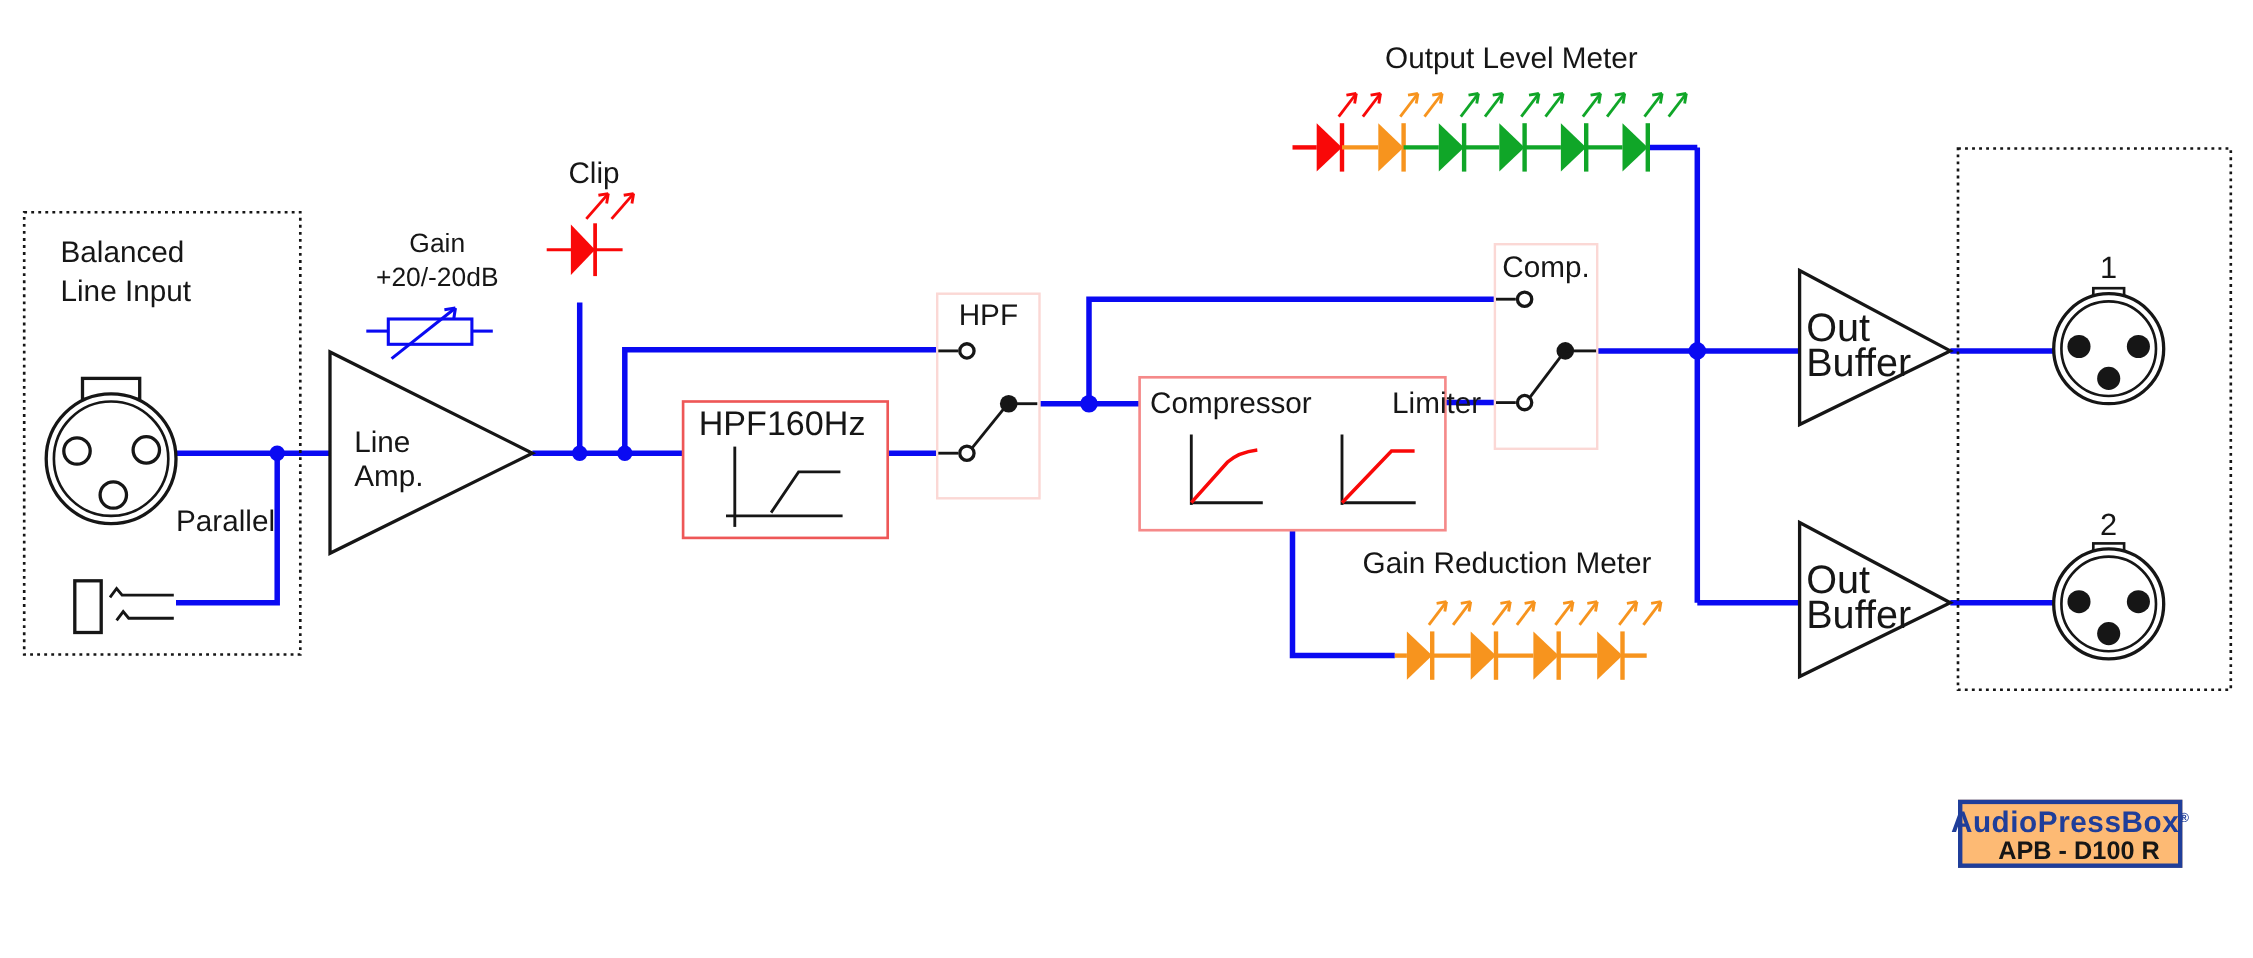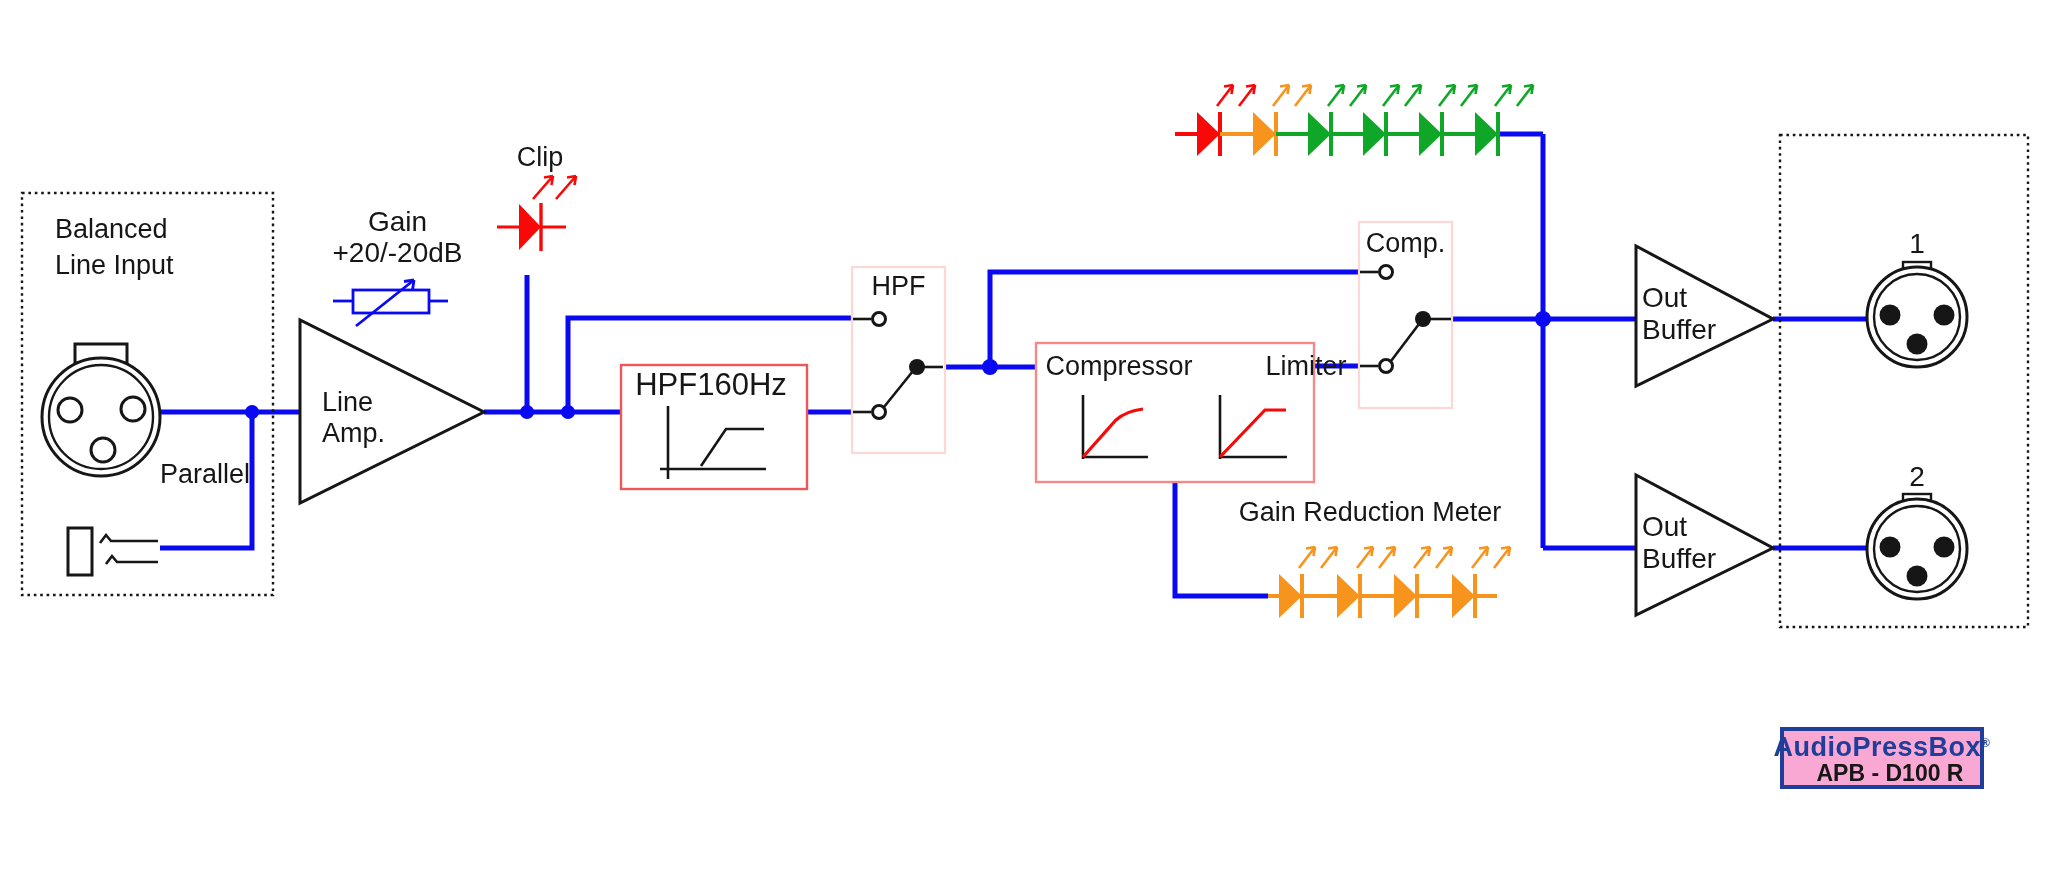--- a/index.html
+++ b/index.html
@@ -20,23 +20,23 @@
   .dynblock{fill:#fff;stroke:var(--dyn-border);stroke-width:2.4;}
   .swbox{fill:#fff;stroke:var(--switch-border);stroke-width:2.2;}
   .contact{fill:#fff;stroke:#161616;stroke-width:3;}
   .pole{fill:#161616;stroke:none;}
   .pin{fill:#161616;stroke:none;}
   .curve-red{stroke:var(--red);stroke-width:3.2;fill:none;}
   
   .lbl{position:absolute;font-size:27px;line-height:33px;white-space:pre;color:#161616;}
   .ctr{text-align:center;}
   .big{font-size:31px;}
-  .buffer-lbl{font-size:28px;line-height:32px;}
+  .buffer-lbl{font-size:36px;line-height:32px;}
   #logo-box{position:absolute;left:1780px;top:727px;width:204px;height:62px;
-    border:4px solid var(--logo-blue);box-sizing:border-box;background:#f9a8d4;
+    border:4px solid var(--logo-blue);box-sizing:border-box;background:#fdba74;
     display:flex;flex-direction:column;align-items:center;justify-content:center;}
   #logo-brand{font-size:27px;font-weight:bold;color:var(--logo-blue);letter-spacing:0.5px;line-height:27px;}
   #logo-reg{font-size:12px;vertical-align:9px;}
   #logo-model{font-size:23px;font-weight:bold;color:#161616;line-height:25px;margin-left:16px;}
 </style>
 </head>
 <body>
 
 <div id="stage">
 
@@ -272,35 +272,36 @@
       <circle class="pin" cx="1890" cy="547" r="10.5"></circle>
       <circle class="pin" cx="1944" cy="547" r="10.5"></circle>
       <circle class="pin" cx="1917" cy="576" r="10.5"></circle>
     </g>
   </svg>
 
   <div class="lbl" style="left:55px;top:211px;line-height:36px;"><span>Balanced</span><br><span>Line Input</span></div>
 
   <div class="lbl" style="left:160px;top:458px;">Parallel</div>
 
-  <div class="lbl ctr" style="left:310px;top:206px;width:175px;line-height:31px;font-size:28px;"><span>Gain</span><br><span>+20/-20dB</span></div>
+  <div class="lbl ctr" style="left:310px;top:206px;width:175px;line-height:31px;font-size:24px;"><span>Gain</span><br><span>+20/-20dB</span></div>
 
   <div class="lbl" style="left:322px;top:387px;line-height:31px;"><span>Line</span><br><span>Amp.</span></div>
 
   <div class="lbl ctr" style="left:505px;top:141px;width:70px;">Clip</div>
 
   <div class="lbl ctr big" style="left:621px;top:368px;width:180px;">HPF160Hz</div>
 
   <div class="lbl ctr" style="left:852px;top:270px;width:93px;">HPF</div>
 
   <div class="lbl ctr" style="left:1038px;top:350px;width:162px;">Compressor</div>
   <div class="lbl ctr" style="left:1256px;top:350px;width:100px;">Limiter</div>
 
   <div class="lbl ctr" style="left:1359px;top:227px;width:93px;">Comp.</div>
 
+  <div class="lbl ctr" style="left:1223px;top:37px;width:302px;">Output Level Meter</div>
 
   <div class="lbl ctr" style="left:1219px;top:496px;width:302px;">Gain Reduction Meter</div>
 
   <div class="lbl buffer-lbl" style="left:1642px;top:282px;"><span>Out</span><br><span>Buffer</span></div>
 
   <div class="lbl buffer-lbl" style="left:1642px;top:511px;"><span>Out</span><br><span>Buffer</span></div>
 
 
   <div class="lbl ctr" style="left:1887px;top:227px;width:60px;font-size:28px;">1</div>
   <div class="lbl ctr" style="left:1887px;top:460px;width:60px;font-size:28px;">2</div>

